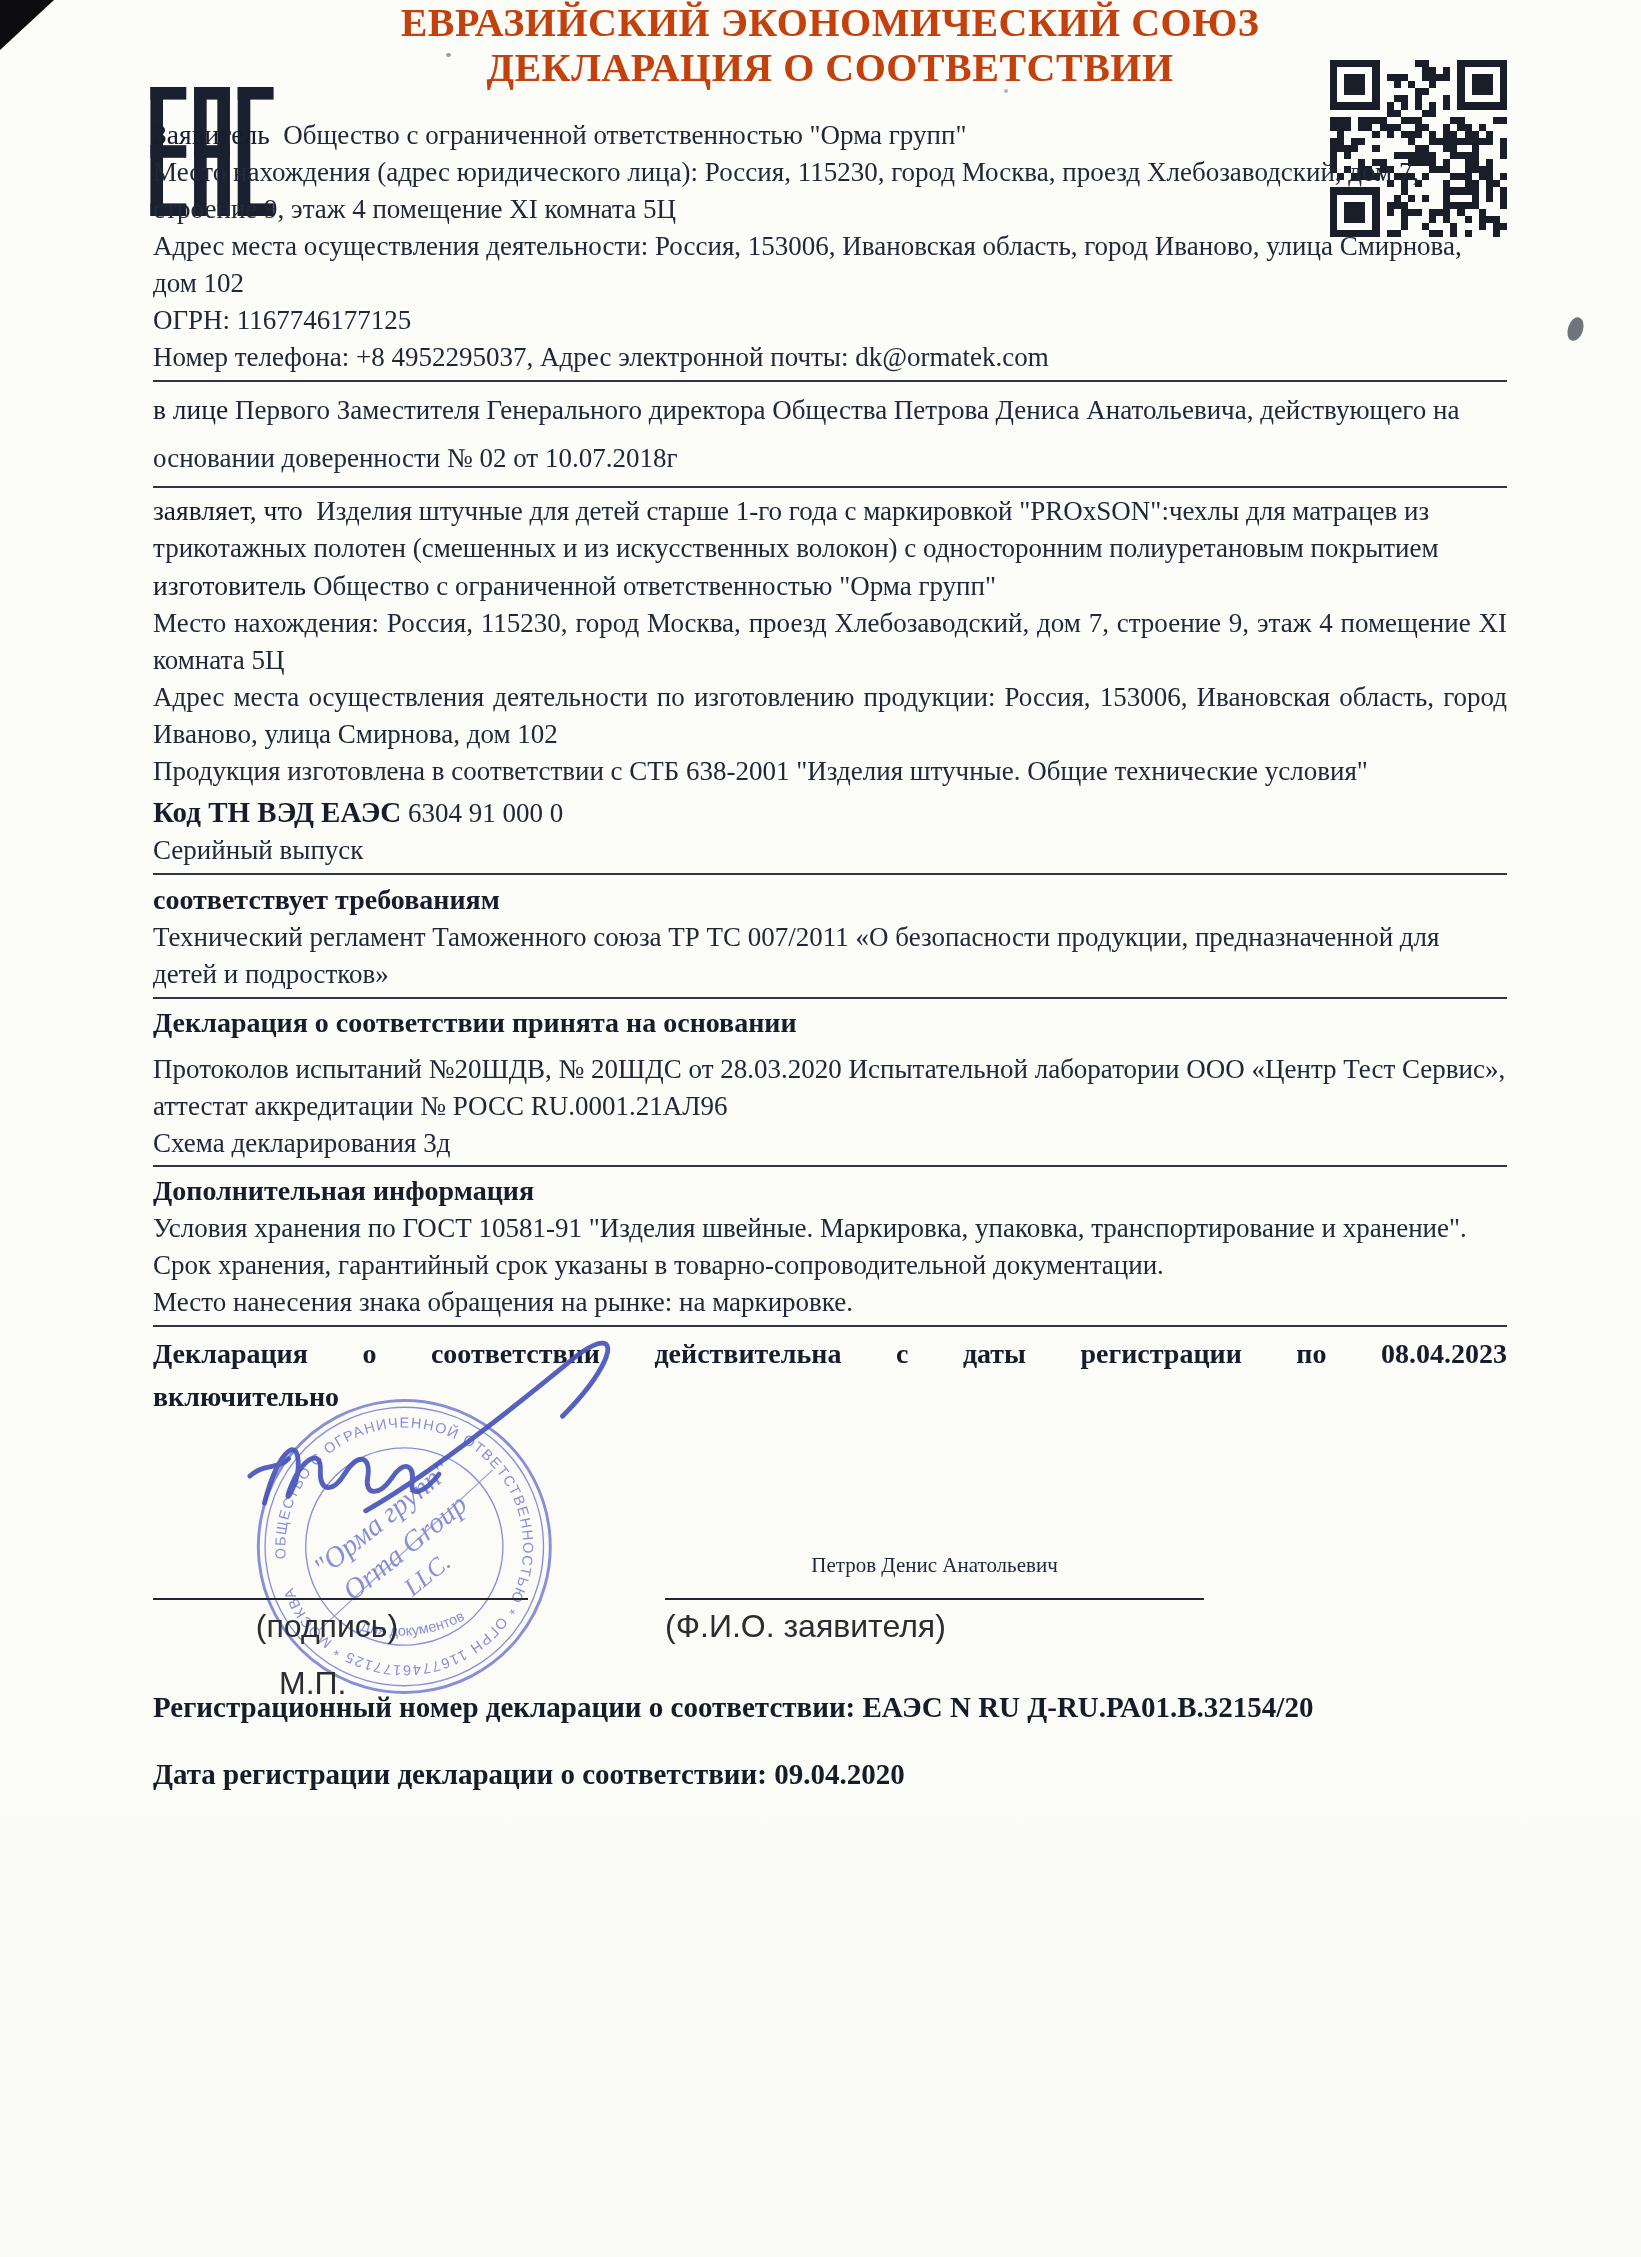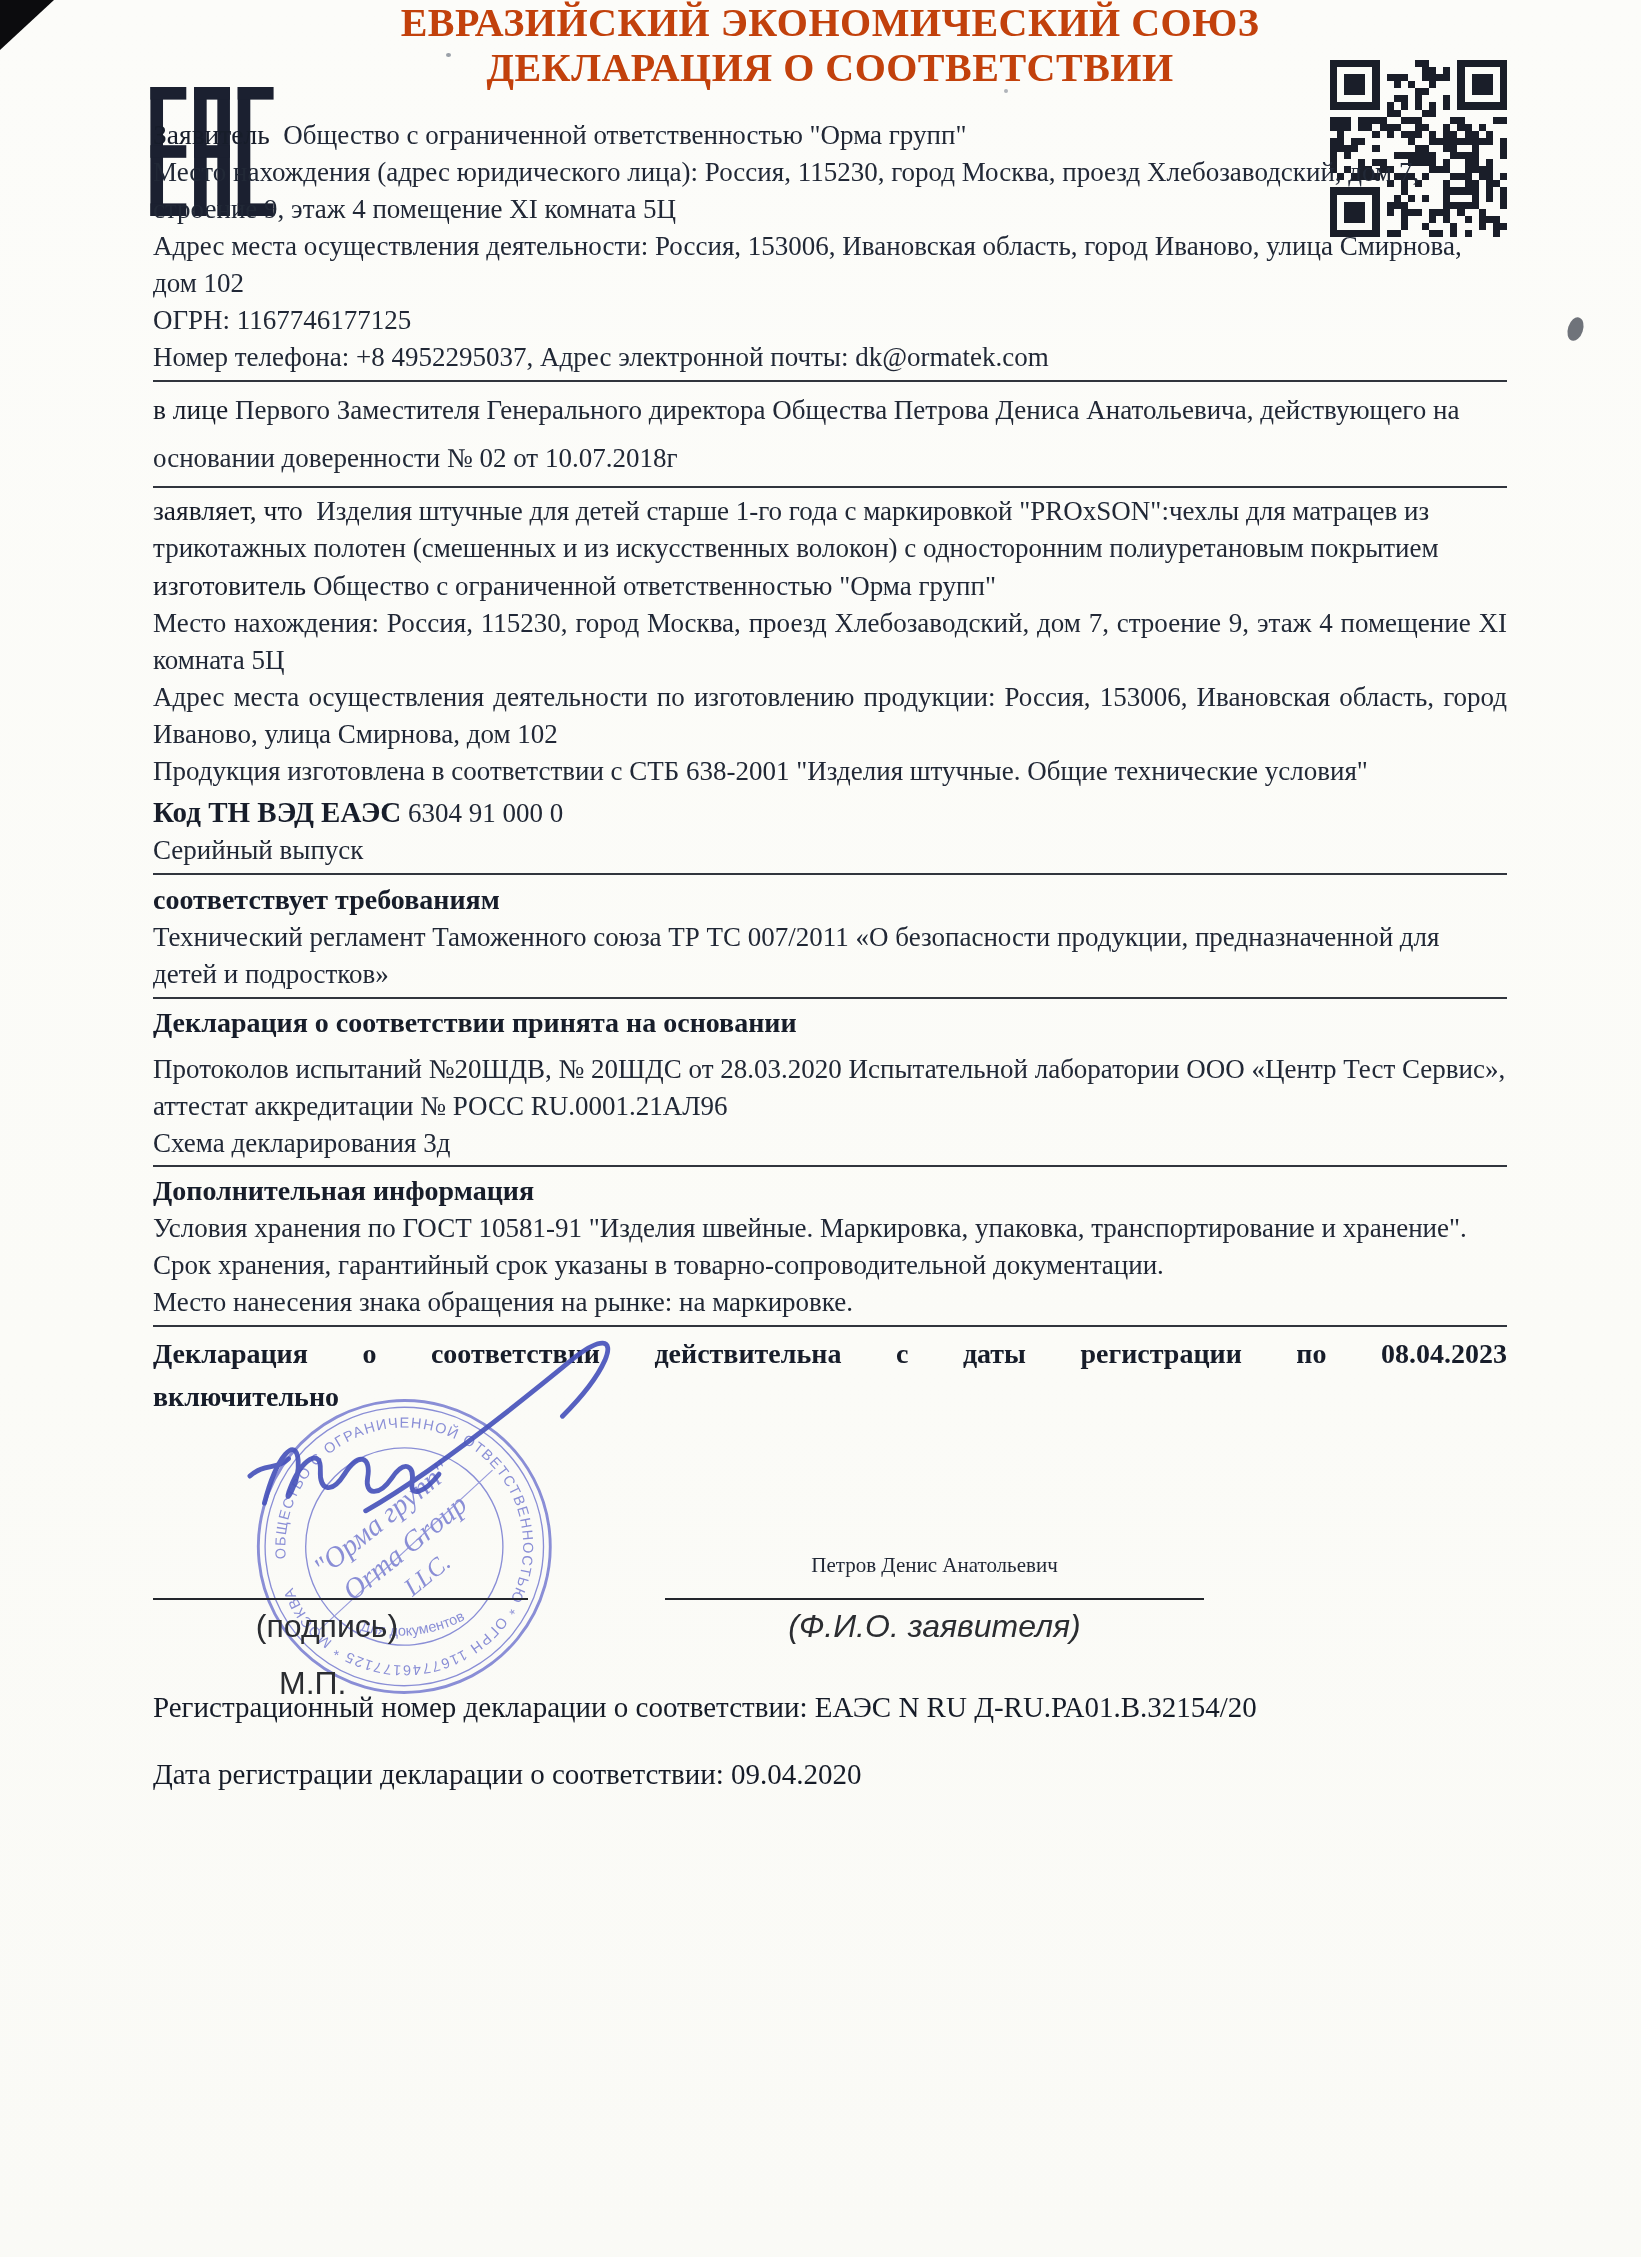--- a/index.html
+++ b/index.html
@@ -19,21 +19,21 @@
   .hdr{font-weight:bold;font-size:28px;color:#171d2a;line-height:39px;}
   hr{border:none;border-top:2.5px solid #31353d;margin:3.9px 0 3.9px 0;width:100%;}
   .vlice p{line-height:48px;}
   .just{text-align:justify;}
   .validity{font-weight:bold;font-size:28px;color:#171d2a;line-height:43px;margin-top:4.8px;}
   .validity .v1{text-align:justify;text-align-last:justify;}
   .sigzone{position:relative;height:249px;margin-top:7.7px;}
   .sigline{position:absolute;border-top:2.3px solid #23262c;}
   .cap{position:absolute;font-family:"Liberation Sans",sans-serif;font-size:32px;color:#2b2d31;}
   .fio{position:absolute;font-size:21px;color:#212836;}
-  .reg{font-weight:normal;font-size:29px;line-height:39px;color:#161c28;margin-top:13.5px;}
+  .reg{font-weight:bold;font-size:29px;line-height:39px;color:#161c28;margin-top:13.5px;}
   .reg + .reg{margin-top:28px;}
   
   .eac{position:absolute;left:150px;top:87px;}
   .qr{position:absolute;left:1330px;top:60px;}
   .corner-art{position:absolute;left:0;top:0;width:0;height:0;
     border-top:50px solid #0c0c0e;border-right:54px solid transparent;}
   .smudge{position:absolute;left:1568px;top:317px;width:14.5px;height:24px;
     background:#565b64;border-radius:50%;transform:rotate(18deg);opacity:.85;}
   .speck1{position:absolute;left:446px;top:53px;width:4.8px;height:3.9px;background:#9aa0a8;border-radius:50%;}
   .speck2{position:absolute;left:1004px;top:89px;width:3.9px;height:3.9px;background:#b0b4ba;border-radius:50%;}
@@ -479,21 +479,21 @@
         </g>
       </svg>
     </div>
 
     <div class="sigline" style="left:0px;top:172px;width:375px;"></div>
     <div class="cap" style="left:58px;top:182px;width:232px;text-align:center;">(подпись)</div>
     <div class="cap" style="left:126px;top:239px;">М.П.</div>
 
     <div class="fio" style="left:512px;top:127px;width:539px;text-align:center;">Петров Денис Анатольевич</div>
     <div class="sigline" style="left:512px;top:172px;width:539px;"></div>
-    <div class="cap" style="left:512px;top:182px;width:539px;text-align:center;font-style:italic;">(Ф.И.О. заявителя)</div>
+    <div class="cap" style="left:512px;top:182px;width:539px;">(Ф.И.О. заявителя)</div>
   </div>
 
   <p class="reg">
     <span>Регистрационный номер декларации о соответствии:</span>
     <span>ЕАЭС N RU Д-RU.РА01.В.32154/20</span>
   </p>
   <p class="reg">
     <span>Дата регистрации декларации о соответствии:</span>
     <span>09.04.2020</span>
   </p>

